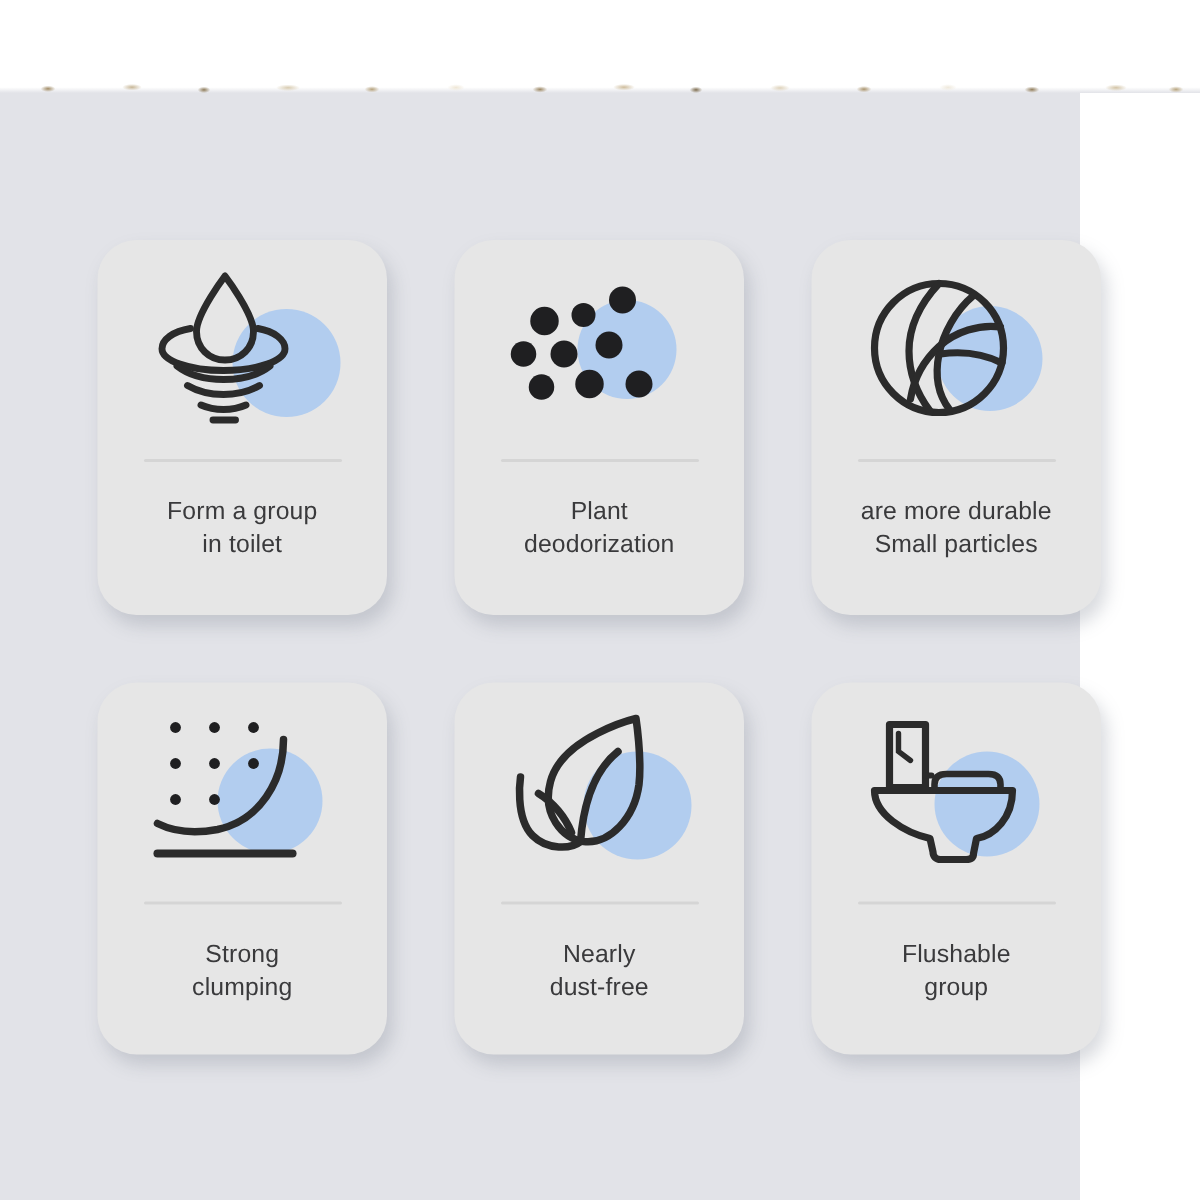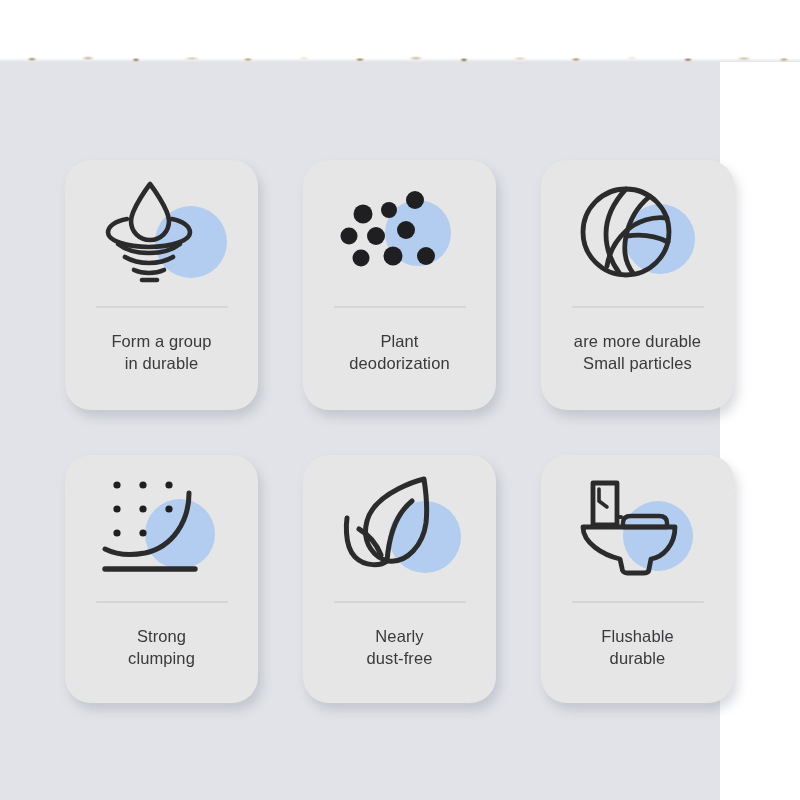--- a/index.html
+++ b/index.html
@@ -150,21 +150,21 @@
             <path d="M15 66 C22 71.5 33 75 46 75 C59 75 70 71.5 77 66" stroke="#2b2b2b" stroke-width="4.6" stroke-linecap="round" fill="none"></path>
             <path d="M22 79 C28 82.5 36.5 85 46 85 C55.5 85 64 82.5 70 79" stroke="#2b2b2b" stroke-width="4.6" stroke-linecap="round" fill="none"></path>
             <path d="M31 92 C35.5 94 40.5 95 46 95 C51.5 95 56.5 94 61 92" stroke="#2b2b2b" stroke-width="4.6" stroke-linecap="round" fill="none"></path>
             <path d="M39 102 L54 102" stroke="#2b2b2b" stroke-width="4.6" stroke-linecap="round" fill="none"></path>
           </svg>
         </div>
       </div>
       <div class="divider"></div>
       <div class="caption">
         <span class="line">Form a group</span>
-        <span class="line">in durable</span>
+        <span class="line">in toilet</span>
       </div>
     </div>
 
     <div class="card row1 tall">
       <div class="icon-area">
         <div class="icon-wrap">
           <div class="blue-dot" style="left:44px; top:22px; width:66px; height:66px;"></div>
           <svg class="icon-svg" width="118" height="110" viewBox="0 0 118 110" fill="none">
             <circle cx="22" cy="36" r="9.5" fill="#1f1f21"></circle>
             <circle cx="48" cy="32" r="8" fill="#1f1f21"></circle>
@@ -258,18 +258,18 @@
             <path d="M20 16 L20 28 L28 34" stroke="#2b2b2b" stroke-width="3.6" stroke-linecap="round" fill="none"></path>
             <path d="M38 44 L42 44" stroke="#2b2b2b" stroke-width="4" stroke-linecap="round" fill="none"></path>
             <path d="M44 50 C44 45 47 43 52 43 L80 43 C85 43 88 45 88 50 L88 54 L44 54 Z" stroke="#2b2b2b" stroke-width="4.4" stroke-linejoin="round" fill="none"></path>
             <path d="M4 54 L96 54 C96 72 84 84 72 86 L70 96 C70 99 68 100 65 100 L48 100 C45 100 43 98 43 95 L41 86 C24 82 4 70 4 54 Z" stroke="#2b2b2b" stroke-width="4.8" stroke-linejoin="round" fill="none"></path>
           </svg>
         </div>
       </div>
       <div class="divider"></div>
       <div class="caption">
         <span class="line">Flushable</span>
-        <span class="line">durable</span>
+        <span class="line">group</span>
       </div>
     </div>
 
   </div>
 </div>
 
 </body></html>

